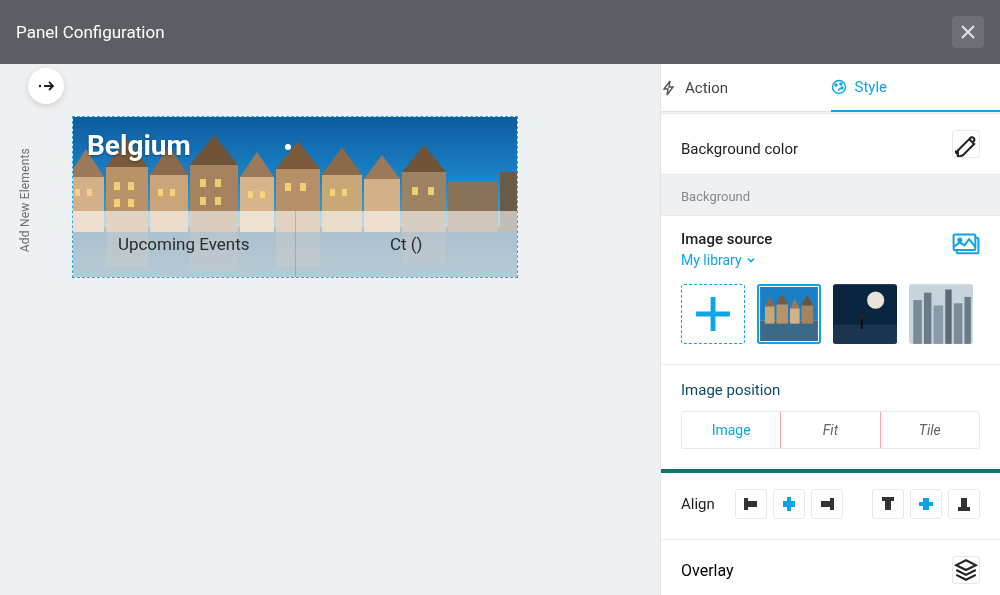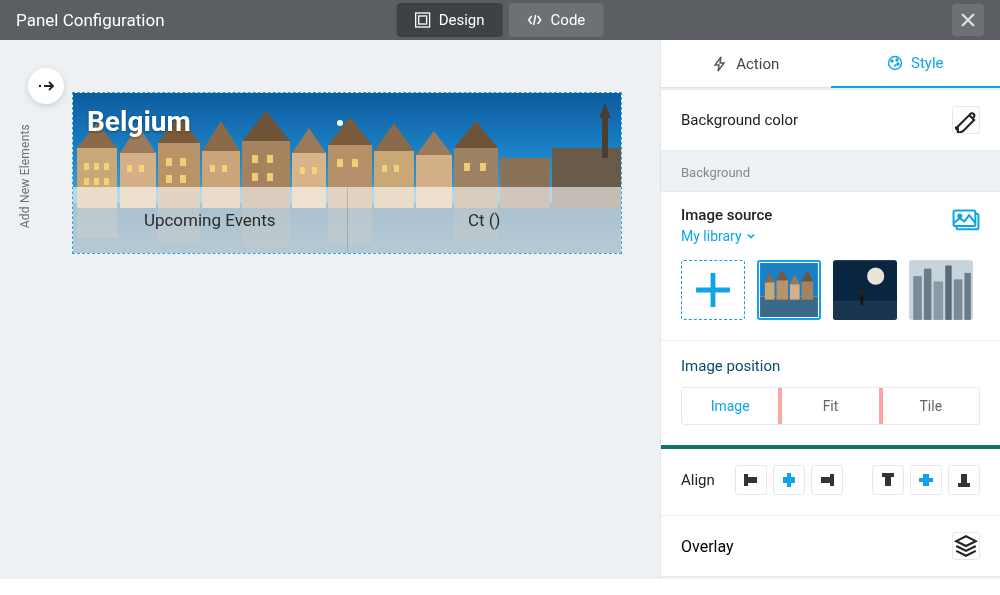--- a/index.html
+++ b/index.html
@@ -1,54 +1,54 @@
 <!DOCTYPE html>
 <html><head>
 <meta charset="utf-8">
 <style>
 * { margin: 0; padding: 0; box-sizing: border-box; font-family: -apple-system, BlinkMacSystemFont, 'Segoe UI', Roboto, Helvetica, Arial, sans-serif; }
 html, body { width: 1000px; height: 595px; overflow: hidden; }
 
 
-.hdr { height: 40px; background: #5b5e63; display: flex; align-items: center; padding: 0 16px; color: #fff; }
+.hdr { height: 64px; background: #5b5e63; display: flex; align-items: center; padding: 0 16px; color: #fff; }
 .hdr-title { font-size: 17px; font-weight: 400; flex: 0 0 auto; }
 .hdr-center { display: flex; gap: 0; margin: 0 auto; position: absolute; left: 50%; transform: translateX(-50%); }
 .hdr-tab { display: flex; align-items: center; gap: 8px; padding: 8px 18px; border-radius: 4px; cursor: pointer; font-size: 15px; }
 .hdr-tab.active { background: #3e4146; }
 .hdr-tab.inactive { background: #6d7176; margin-left: 6px; }
 .hdr-tab svg { width: 16px; height: 16px; }
 .hdr-close { width: 32px; height: 32px; background: #6d7176; border-radius: 4px; display: flex; align-items: center; justify-content: center; cursor: pointer; margin-left: auto; }
 .hdr-close svg { width: 14px; height: 14px; stroke: #e5e5e5; stroke-width: 2; }
 
 
 .body { display: flex; height: 539px; background: #eef1f3; }
 .left-rail { width: 50px; display: flex; flex-direction: column; align-items: center; padding-top: 14px; }
 .rail-btn { width: 36px; height: 36px; border-radius: 50%; background: #fff; box-shadow: 0 2px 6px rgba(0,0,0,0.15); display: flex; align-items: center; justify-content: center; cursor: pointer; position: absolute; left: 28px; top: 68px; }
 .rail-btn svg { width: 18px; height: 14px; }
 .rail-label { writing-mode: vertical-rl; transform: rotate(180deg); font-size: 12px; color: #6e6e6e; margin-top: 70px; letter-spacing: 0.2px; }
 
 
 .canvas { flex: 1; padding: 52px 20px 20px 22px; position: relative; }
-.panel { width: 550px; border: 1px dashed #2aa9e0; background: #fff; position: relative; }
+.panel { width: 446px; border: 1px dashed #2aa9e0; background: #fff; position: relative; }
 .panel-bg { height: 160px; position: relative; overflow: hidden; }
 .panel-bg-img { width: 100%; height: 100%; display: block; }
 .panel-title { position: absolute; top: 12px; left: 14px; color: #fff; font-size: 28px; font-weight: 700; text-shadow: 0 1px 3px rgba(0,0,0,0.4); }
 .panel-tabs { display: flex; background: rgba(255,255,255,0.6); position: absolute; bottom: 0; left: 0; right: 0; height: 66px; }
 .panel-tab { flex: 1; display: flex; align-items: center; justify-content: center; font-size: 17px; color: #2b2b2b; }
 .panel-tab:first-child { border-right: 1px solid rgba(0,0,0,0.15); }
 
 
 .side { width: 340px; background: #eef1f3; border-left: 1px solid #e0e3e6; overflow-y: auto; }
 .side-tabs { display: flex; height: 48px; background: #fff; }
-.side-tab { flex: 1; display: flex; align-items: center; justify-content: center; gap: 8px; font-size: 15px; cursor: pointer; border-bottom: 1px solid #e0e3e6; color: #444; }
+.side-tab { flex: 1; display: flex; align-items: center; gap: 8px; font-size: 15px; cursor: pointer; border-bottom: 1px solid #e0e3e6; color: #444; }
 .side-tab.active { color: #0da5e8; border-bottom: 2px solid #0da5e8; }
 .side-tab svg { width: 16px; height: 16px; }
 
 .side-card { background: #fff; margin-top: 1px; border-top: 1px solid #e6e9eb; border-bottom: 1px solid #e6e9eb; }
-.card-row { display: flex; align-items: center; justify-content: space-between; padding: 16px 20px; }
+.card-row { display: flex; align-items: flex-end; justify-content: space-between; padding: 16px 20px; }
 .card-row .lbl { font-size: 15px; color: #222; }
 .icon-btn { width: 28px; height: 28px; border: 1px solid #e6e9eb; border-radius: 3px; display: flex; align-items: center; justify-content: center; cursor: pointer; background: #fff; }
 
 .section-title { font-size: 13px; color: #888; padding: 14px 20px 10px; background: #eef1f3; }
 
 .img-src { padding: 14px 20px 0; }
 .img-src-hdr { display: flex; justify-content: space-between; align-items: flex-start; }
 .img-src-hdr .lbl { font-size: 15px; color: #222; font-weight: 500; }
 .img-src-link { color: #0da5e8; font-size: 14px; display: flex; align-items: center; gap: 4px; cursor: pointer; margin-top: 4px; }
 .img-src-link svg { width: 10px; height: 10px; }
@@ -56,52 +56,37 @@
 .thumbs { display: flex; gap: 12px; padding: 16px 20px 20px; border-bottom: 1px solid #eceff1; }
 .thumb { width: 64px; height: 60px; border-radius: 3px; cursor: pointer; overflow: hidden; display: flex; align-items: center; justify-content: center; }
 .thumb.add { border: 1px dashed #0da5e8; color: #0da5e8; font-size: 24px; }
 .thumb.sel { border: 2px solid #0da5e8; padding: 1px; }
 .thumb svg { width: 100%; height: 100%; }
 
 .sub-label { font-size: 15px; color: #0c4a6e; padding: 16px 20px 12px; }
 .seg { display: flex; margin: 0 20px 20px; border: 1px solid #e6e9eb; border-radius: 3px; overflow: hidden; }
 .seg-btn { flex: 1; text-align: center; padding: 10px 0; font-size: 14px; color: #666; cursor: pointer; }
 .seg-btn.active { color: #0da5e8; }
-.seg-btn + .seg-btn { border-left: 4px solid #fca5a5; }
+.seg-btn + .seg-btn { border-left: 1px solid #fca5a5; font-style: italic; }
 
 .align-row { display: flex; align-items: center; padding: 16px 20px 20px; gap: 10px; border-top: 4px solid #0f766e; }
 .align-row .lbl { font-size: 15px; color: #222; width: 60px; }
 .align-btns { display: flex; gap: 6px; }
 .align-gap { width: 12px; }
 .ab { width: 32px; height: 30px; border: 1px solid #e6e9eb; border-radius: 3px; display: flex; align-items: center; justify-content: center; cursor: pointer; }
 .ab.active svg { stroke: #0da5e8; fill: #0da5e8; }
 .ab svg { width: 14px; height: 14px; stroke: #333; stroke-width: 2; fill: #333; }
 
 .overlay-row { display: flex; align-items: center; justify-content: space-between; padding: 16px 20px; border-top: 1px solid #eceff1; }
 </style>
 </head>
 <body>
 
 <div class="hdr">
   <div class="hdr-title">Panel Configuration</div>
-  <div class="hdr-center">
-    <div class="hdr-tab active">
-      <svg viewBox="0 0 16 16" fill="none" stroke="#fff" stroke-width="1.3">
-          <rect x="1" y="1" width="14" height="14"></rect>
-          <rect x="4" y="4" width="8" height="8"></rect>
-        </svg>
-      <span>Design</span>
-    </div>
-    <div class="hdr-tab inactive">
-      <svg viewBox="0 0 16 16" fill="none" stroke="#fff" stroke-width="1.5">
-          <path d="M5 4L2 8l3 4M11 4l3 4-3 4M9 3l-2 10"></path>
-        </svg>
-      <span>Code</span>
-    </div>
-  </div>
   <div class="hdr-close">
     <svg viewBox="0 0 14 14" fill="none">
         <path d="M1 1l12 12M13 1L1 13"></path>
       </svg>
   </div>
 </div>
 
 <div class="body">
   <div class="left-rail">
     <div class="rail-btn">

